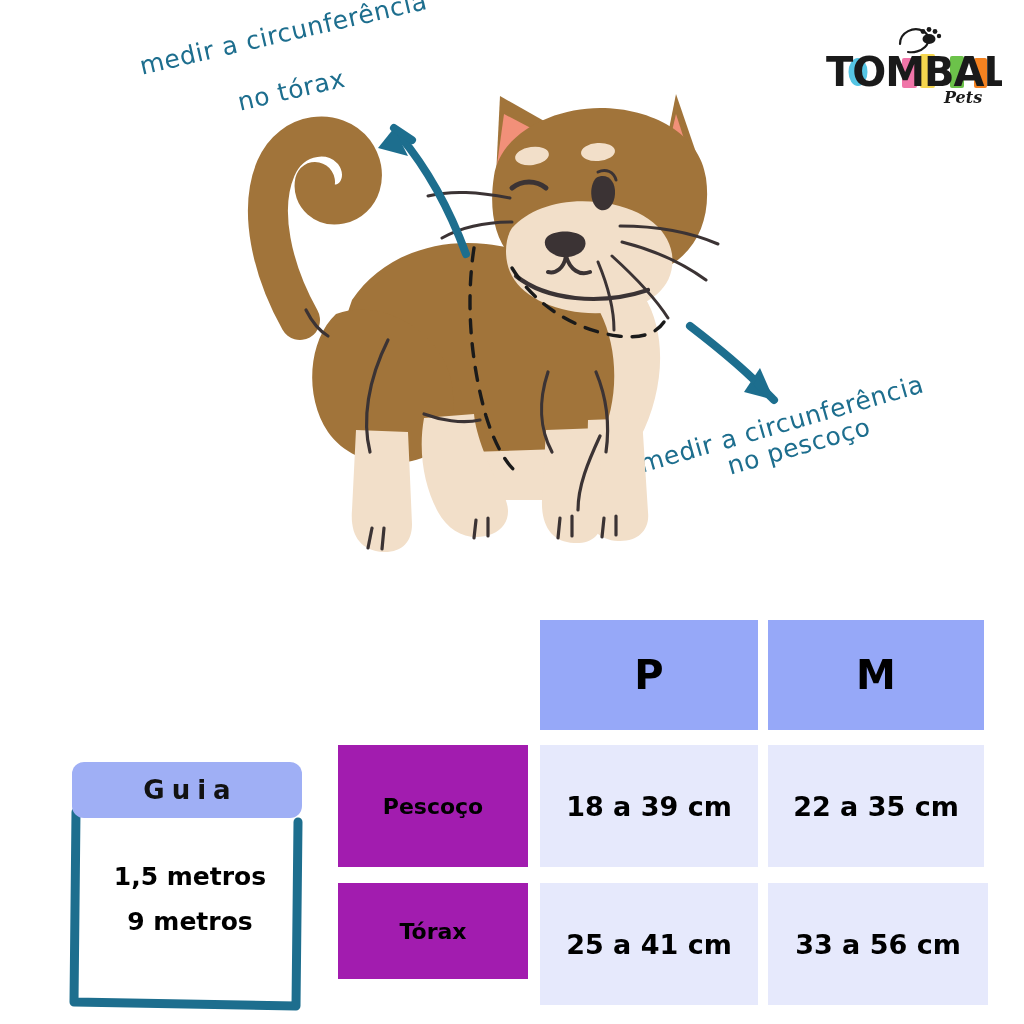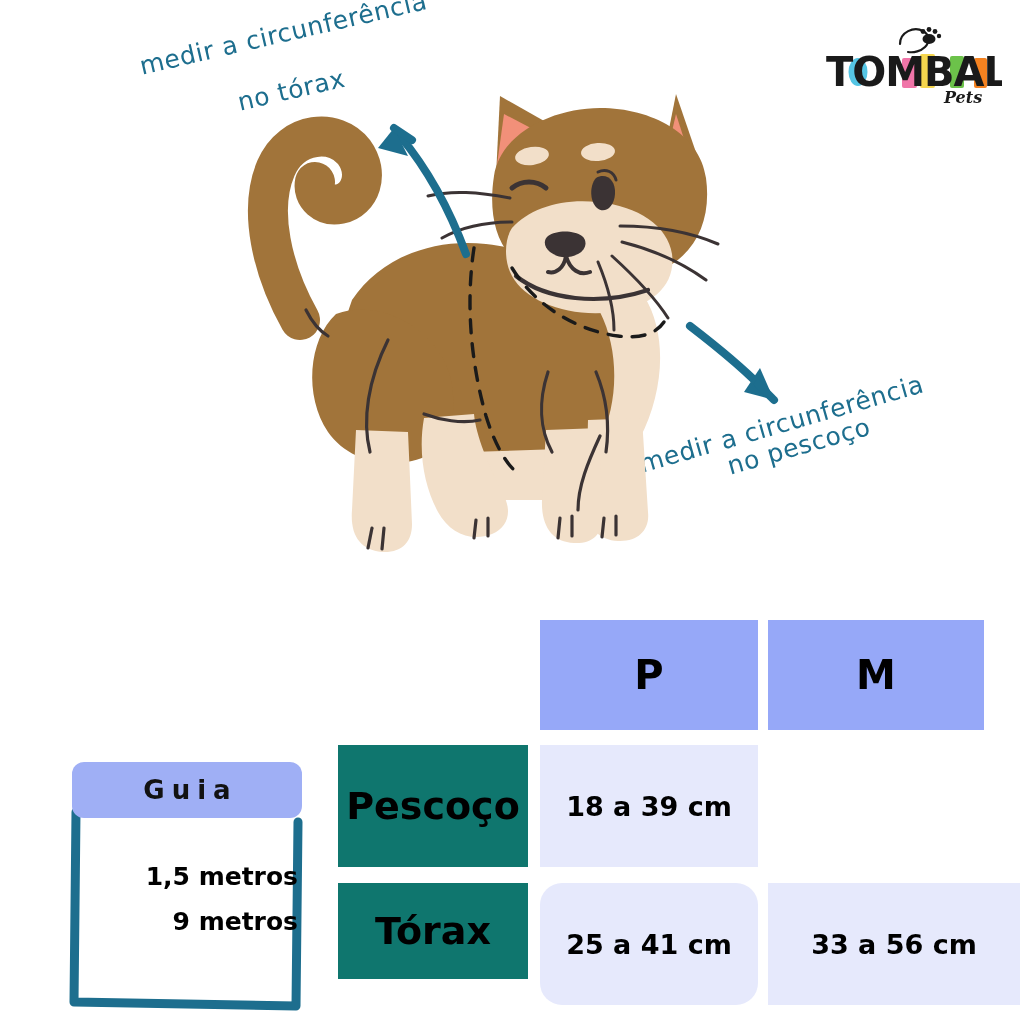--- a/index.html
+++ b/index.html
@@ -57,31 +57,31 @@
   }
   #guia-frame{
     position:absolute;left:0;top:44px;width:238px;height:208px;
   }
   #guia-list{
     position:absolute;left:14px;top:92px;width:220px;
     font-family:"DejaVu Sans", sans-serif;
     font-size:25px;font-weight:700;color:#000;
     line-height:45px;
   }
-  #guia-list div{text-align:right;padding-right:4px;}
+  #guia-list div{text-align:center;padding-right:4px;}
 
   
   .cell{
     position:absolute;
     display:flex;align-items:center;justify-content:center;
     font-family:"DejaVu Sans", sans-serif;
     color:#000;
   }
   .hdr{background:#96A8F8;font-size:40px;font-weight:700;}
-  .rowlabel{background:#0f766e;font-size:38px;font-weight:700;}
+  .rowlabel{background:#a21caf;font-size:22px;font-weight:700;}
   .val{background:#E6E9FC;font-size:27px;font-weight:700;}
 </style>
 </head>
 <body>
 
 <div id="stage">
 
   <div id="logo">
     <svg width="180" height="86" viewBox="0 0 180 86">
 
@@ -223,19 +223,20 @@
     </div>
   </div>
 
   <div id="measure">
 
     <div class="cell hdr" style="left:540px;top:20px;width:218px;height:110px;">P</div>
     <div class="cell hdr" style="left:768px;top:20px;width:216px;height:110px;">M</div>
 
     <div class="cell rowlabel" style="left:338px;top:145px;width:190px;height:122px;">Pescoço</div>
     <div class="cell val" style="left:540px;top:145px;width:218px;height:122px;">18 a 39 cm</div>
+    <div class="cell val" style="left:768px;top:145px;width:216px;height:122px;">22 a 35 cm</div>
 
     <div class="cell rowlabel" style="left:338px;top:283px;width:190px;height:96px;">Tórax</div>
-    <div class="cell val" style="left:540px;top:283px;width:218px;height:122px;border-radius:22px;">25 a  41  cm</div>
-    <div class="cell val" style="left:768px;top:283px;width:252px;height:122px;">33 a 56 cm</div>
+    <div class="cell val" style="left:540px;top:283px;width:218px;height:122px;">25 a  41  cm</div>
+    <div class="cell val" style="left:768px;top:283px;width:220px;height:122px;">33 a 56 cm</div>
   </div>
 
 </div>
 
 </body></html>

